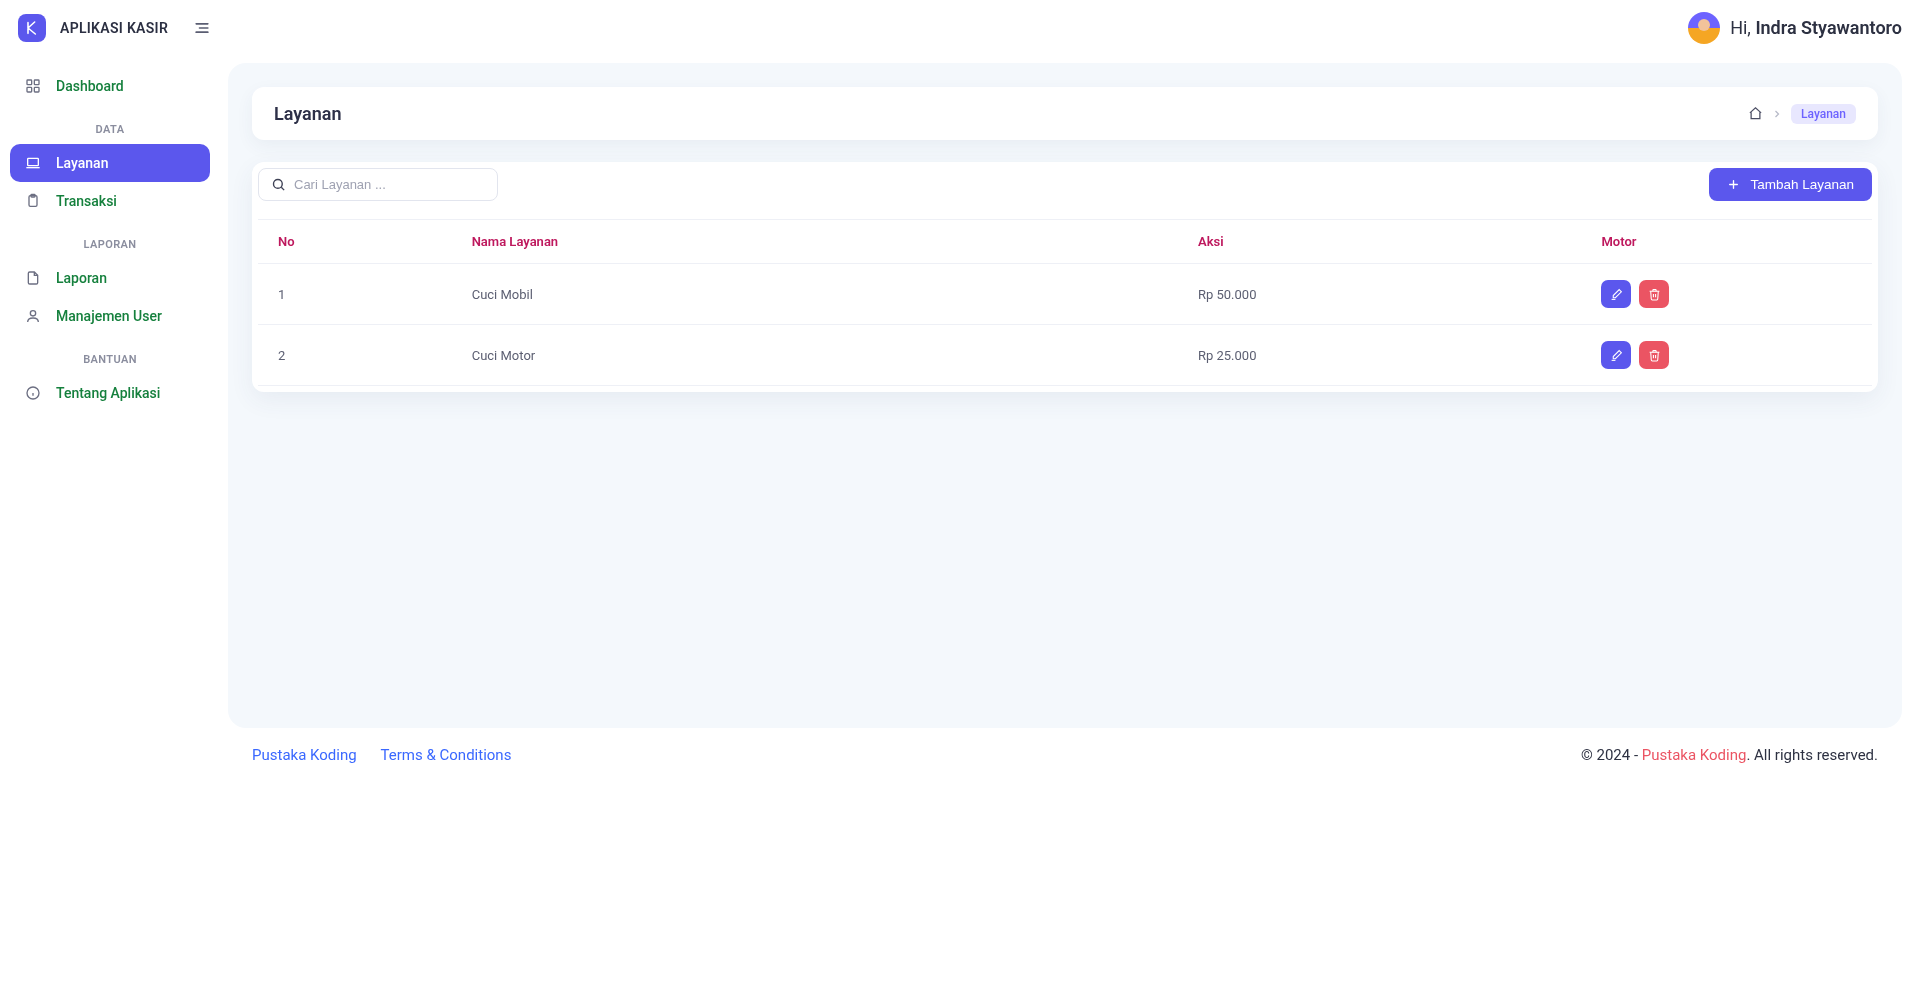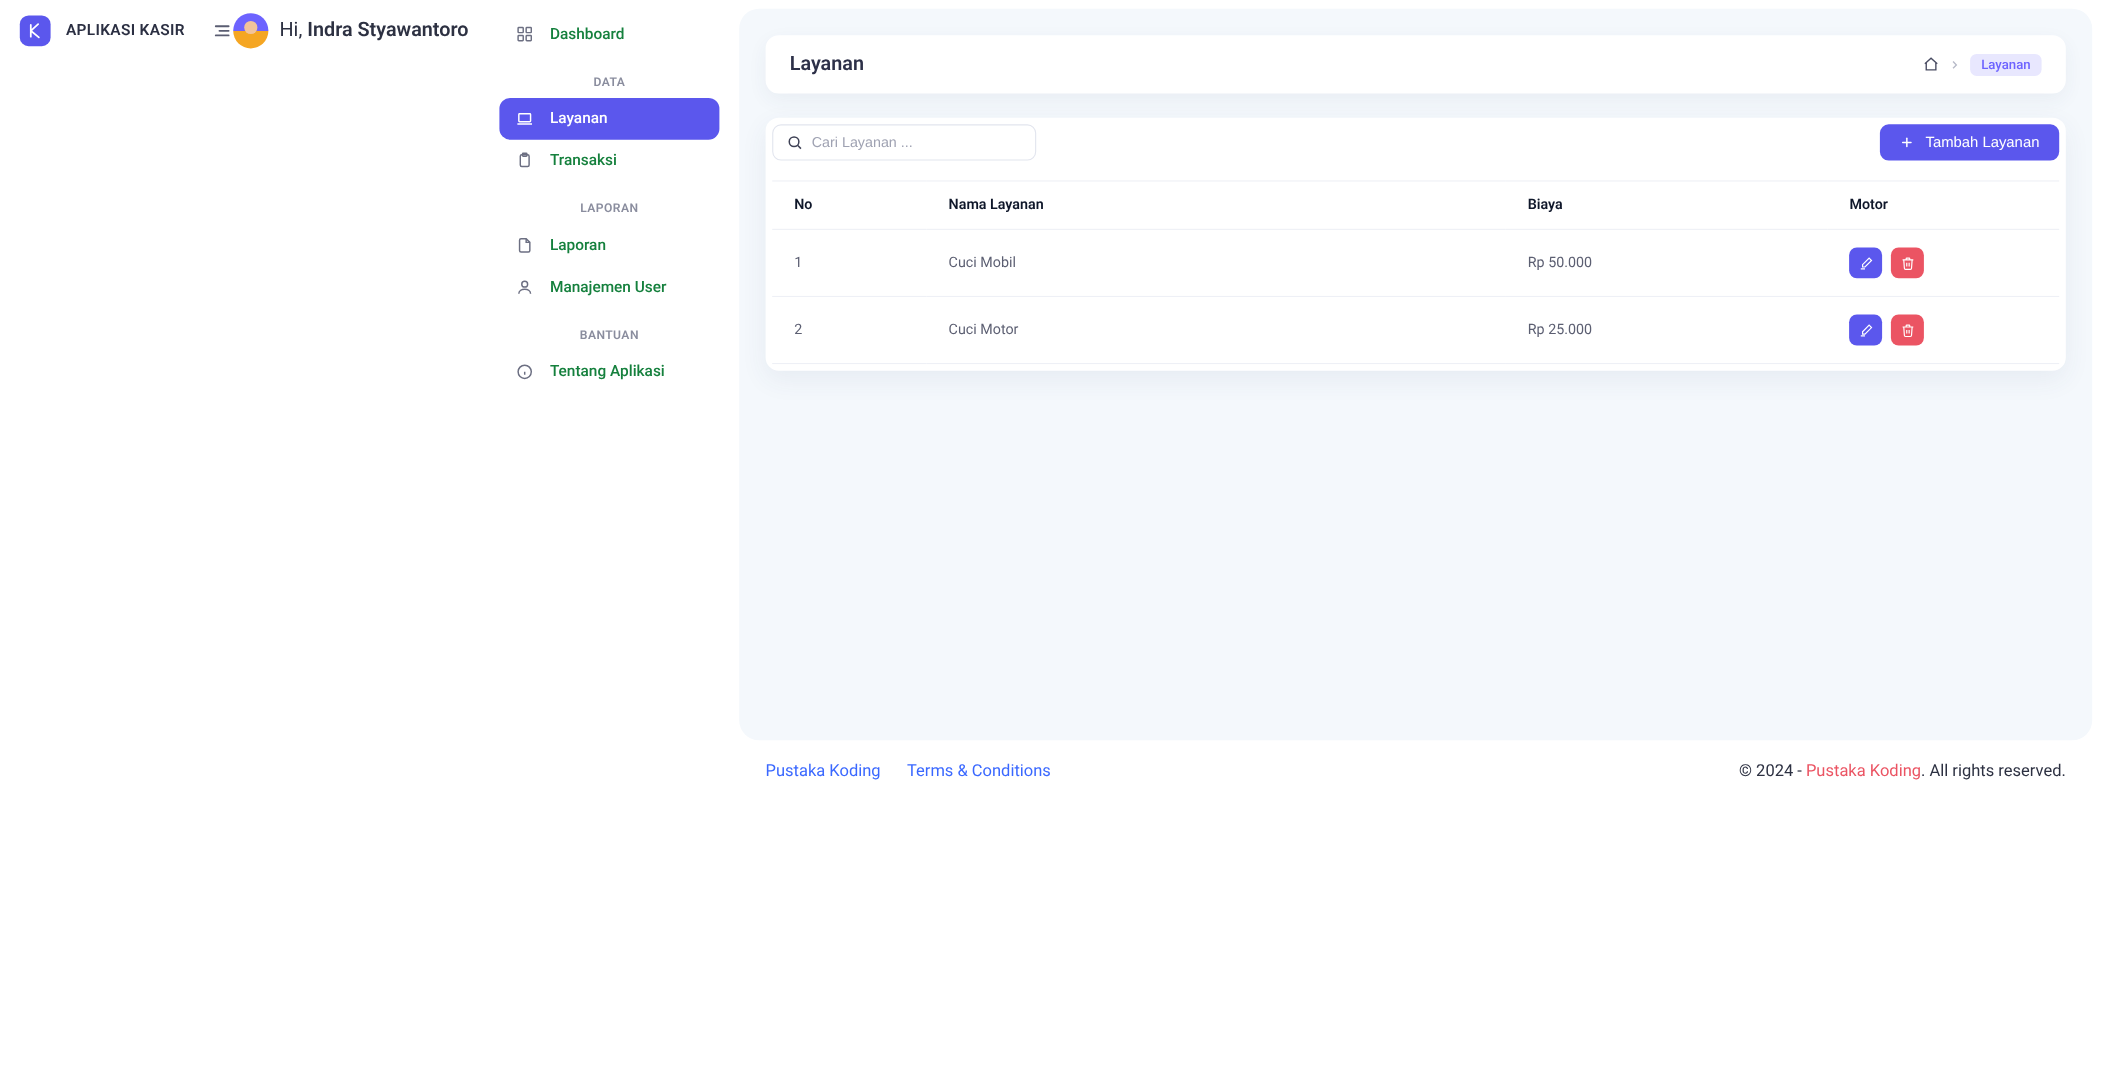--- a/index.html
+++ b/index.html
@@ -2,21 +2,21 @@
 <html><head>
 <meta charset="utf-8">
 <style>
   * { box-sizing: border-box; margin: 0; padding: 0; }
   body {
     font-family: -apple-system, BlinkMacSystemFont, "Segoe UI", Roboto, "Helvetica Neue", Arial, sans-serif;
     background: #fff;
     color: #3e4155;
     font-size: 14px;
   }
-  .app { display: flex; flex-direction: row; min-height: 987px; }
+  .app { display: flex; flex-direction: column; min-height: 987px; }
   
   .topbar {
     height: 55px;
     display: flex; align-items: center; justify-content: space-between;
     padding: 0 18px;
     background: #fff;
   }
   .top-left { display: flex; align-items: center; gap: 14px; }
   .logo {
     width: 28px; height: 28px;
@@ -105,21 +105,21 @@
   .search-box input::placeholder{ color:#9fa2b2; }
   .btn-primary {
     background:#5b57ed; color:#fff;
     border:none; border-radius:8px;
     padding:9px 18px; font-size:13.5px; font-weight:500;
     display:flex; align-items:center; gap:10px; cursor:pointer;
   }
 
   table.data { width:100%; border-collapse:collapse; }
   .data th {
-    text-align:left; font-weight:600; font-size:13px; color:#0f172a;
+    text-align:left; font-weight:600; font-size:13px; color:#be185d;
     padding:14px 20px; border-top:1px solid #eef0f6; border-bottom:1px solid #eef0f6;
   }
   .data td {
     padding:16px 20px; font-size:13px; color:#5c5f72;
     border-bottom:1px solid #eef0f6;
   }
   .actions { display:flex; gap:8px; }
   .btn-icon {
     width:30px; height:28px; border-radius:7px;
     display:flex; align-items:center; justify-content:center;
@@ -277,21 +277,21 @@
               </span>
               <span>Tambah Layanan</span>
             </button>
           </div>
 
           <table class="data">
             <thead>
               <tr>
                 <th style="width:12%">No</th>
                 <th style="width:45%">Nama Layanan</th>
-                <th style="width:25%">Biaya</th>
+                <th style="width:25%">Aksi</th>
                 <th style="width:18%">Motor</th>
               </tr>
             </thead>
             <tbody>
               <tr>
                 <td>1</td>
                 <td>Cuci Mobil</td>
                 <td>Rp 50.000</td>
                 <td>
                   <div class="actions">

